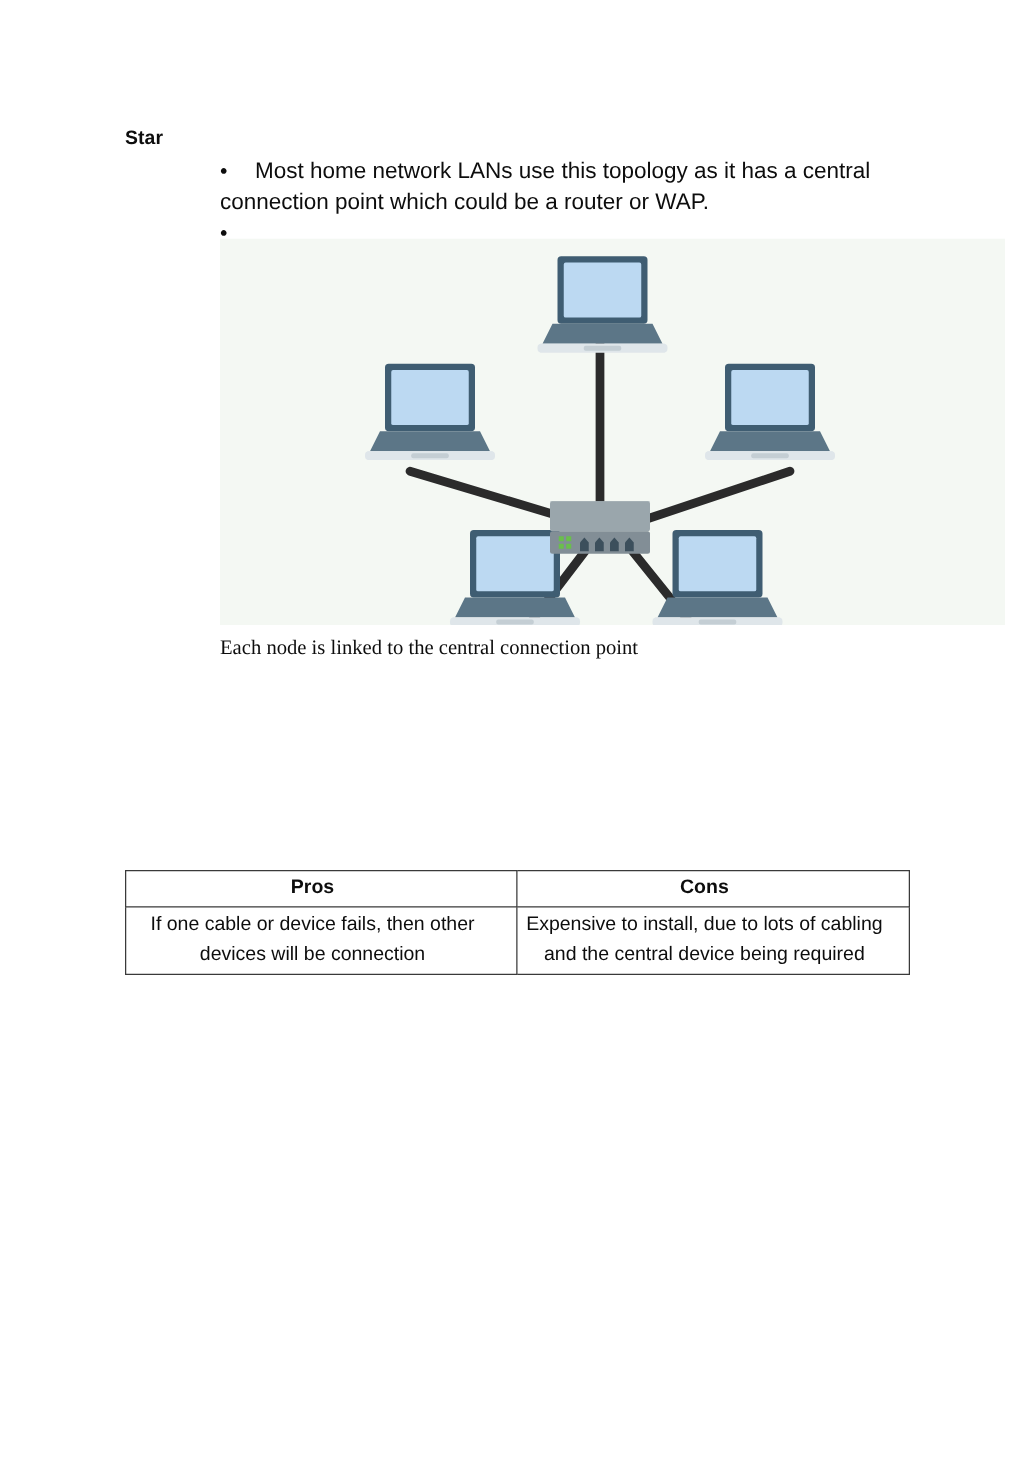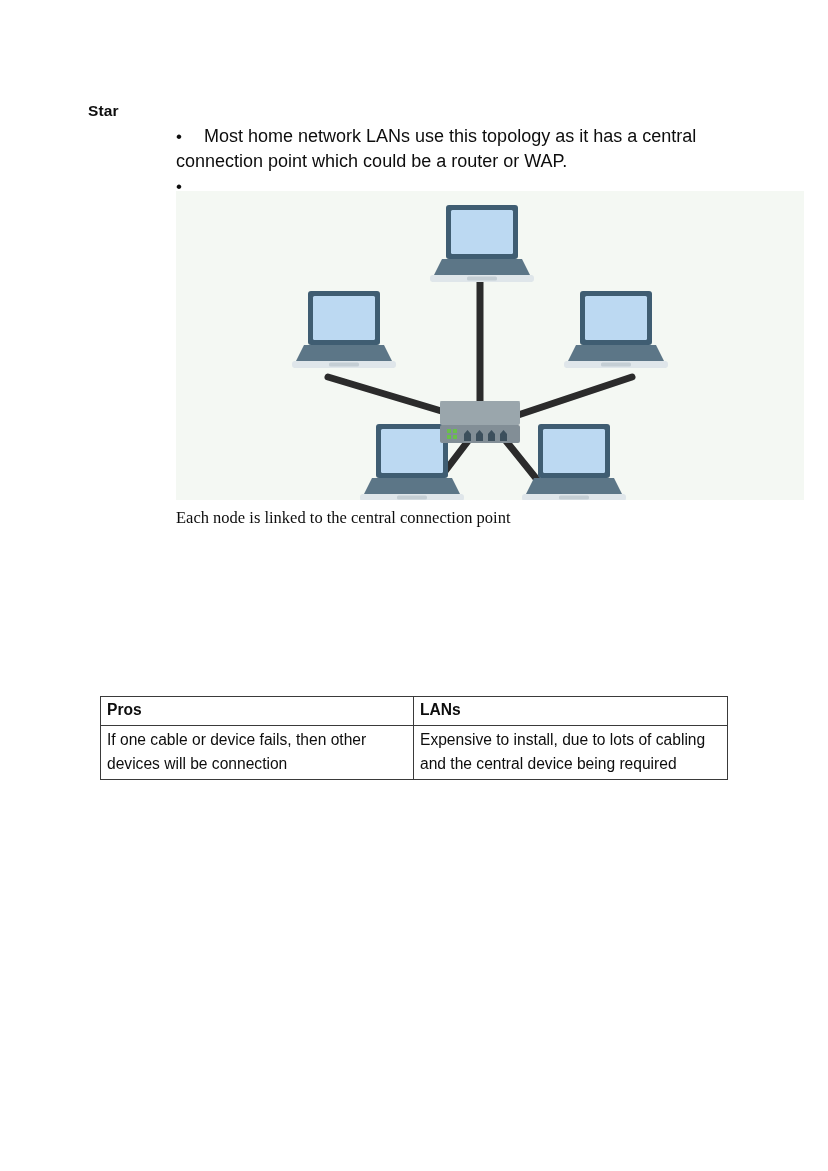--- a/index.html
+++ b/index.html
@@ -10,21 +10,21 @@
     color:#0d0d0d;
     position:relative;
     overflow:hidden;
     -webkit-font-smoothing:antialiased;
   }
   .page{position:absolute;inset:0;}
 
   
   .heading{
     position:absolute;
-    left:88px;top:102px;
+    left:100px;top:102px;
     font-size:15.5px;
     font-weight:bold;
     letter-spacing:.1px;
   }
 
   
   .bullets{
     position:absolute;
     left:176px;top:124px;
     width:560px;
@@ -72,21 +72,21 @@
   
   .pros-cons{
     position:absolute;
     left:100px;top:696px;
     width:627px;
     border-collapse:collapse;
     table-layout:fixed;
   }
   .pros-cons td,.pros-cons th{
     border:1.3px solid #3a3a3a;
-    text-align:left;
+    text-align:center;
     vertical-align:top;
     font-size:15.6px;
     line-height:24px;
     padding:2px 20px 3px 6px;
   }
   .pros-cons th{
     font-weight:bold;
     font-size:15.6px;
     padding-top:1px;
     padding-bottom:3px;
@@ -172,21 +172,21 @@
   <div class="caption">Each node is linked to the central connection point</div>
 
   <table class="pros-cons">
     <colgroup>
         <col class="col-a">
         <col class="col-b">
       </colgroup>
     <thead>
       <tr>
         <th>Pros</th>
-        <th>LANs</th>
+        <th>Cons</th>
       </tr>
     </thead>
     <tbody>
       <tr>
         <td>If one cable or device fails, then other devices will be connection</td>
         <td>Expensive to install, due to lots of cabling and the central device being required</td>
       </tr>
     </tbody>
   </table>
 

